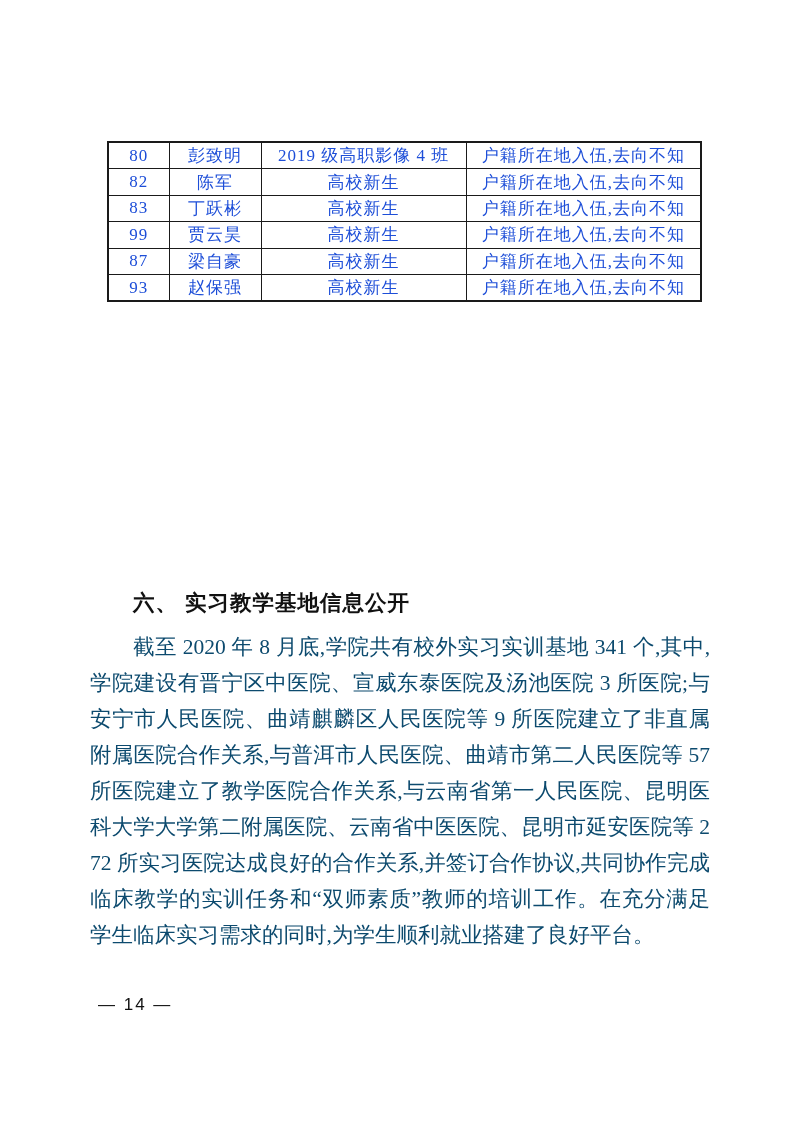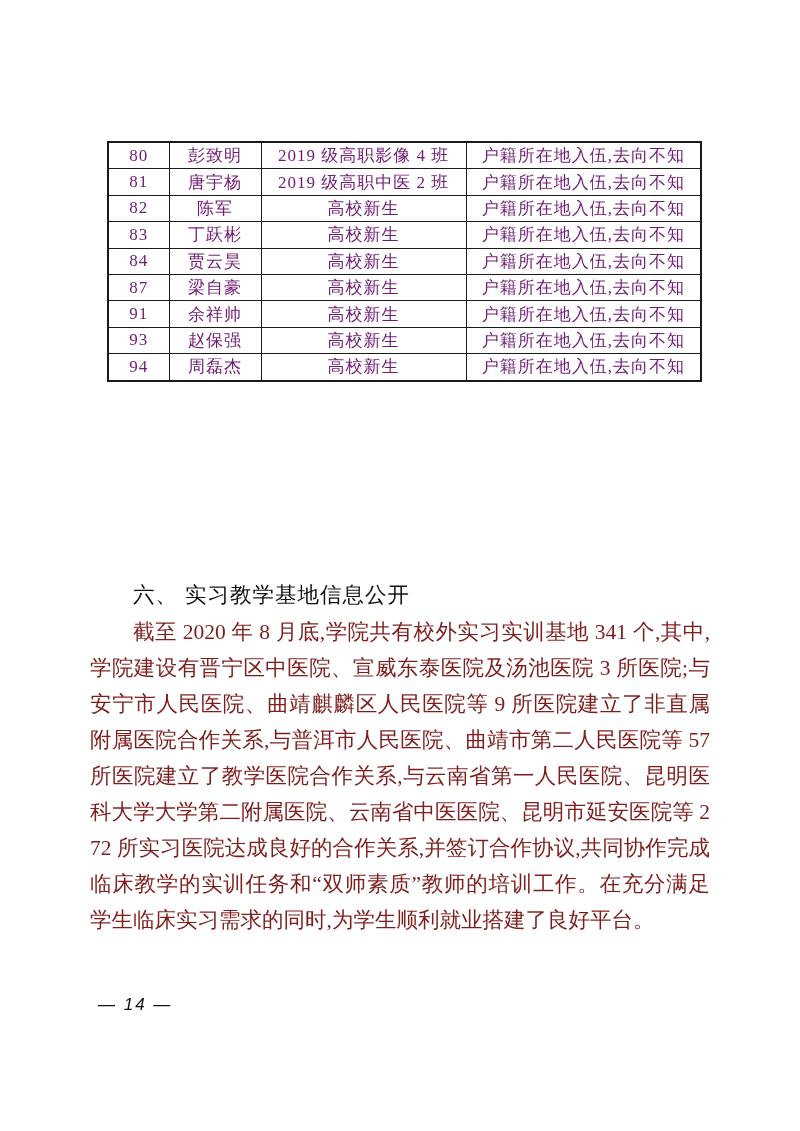--- a/index.html
+++ b/index.html
@@ -21,21 +21,21 @@
   .table-wrap {
     position: absolute;
     top: 141px;
     left: 107px;
   }
   table.roster {
     border-collapse: collapse;
     table-layout: fixed;
     width: 593px;
     font-size: 17px;
-    color: #701a75;
+    color: #1d4ed8;
   }
   table.roster td {
     border: 1px solid #1a1a1a;
     height: 25.4px;
     padding: 0 2px;
     text-align: center;
     vertical-align: middle;
     letter-spacing: 1px;
     overflow: hidden;
     white-space: nowrap;
@@ -46,47 +46,47 @@
 
   
   .section {
     position: absolute;
     top: 582px;
     left: 90px;
     width: 620px;
   }
   .section-heading {
     font-family: "Liberation Sans", "DejaVu Sans", sans-serif;
-    font-weight: 400;
+    font-weight: 700;
     font-size: 21.5px;
     letter-spacing: 1px;
     text-indent: 2em;
     color: #111111;
     line-height: 26px;
+    margin-top: 8px;
   }
   .section-paragraph {
-    margin-top: 6px;
+    margin-top: 13px;
     font-size: 21.5px;
     line-height: 36px;
     text-align: justify;
     text-indent: 2em;
-    color: #7f1d1d;
+    color: #0c4a6e;
     word-break: break-all;
   }
 
   
   .page-footer {
     position: absolute;
     top: 995px;
     left: 98px;
     font-family: "Liberation Sans", "DejaVu Sans", sans-serif;
     font-size: 17px;
     letter-spacing: 2px;
     color: #111111;
-    font-style: italic;
   }
 </style>
 </head>
 <body>
 
 <div class="page">
 
   <div class="table-wrap">
     <table class="roster">
       <colgroup>
@@ -96,81 +96,63 @@
         <col style="width:235px">
       </colgroup>
       <tbody>
     <tr>
       <td>80</td>
       <td>彭致明</td>
       <td>2019 级高职影像 4 班</td>
       <td>户籍所在地入伍,去向不知</td>
     </tr>
 
-    <tr>
-      <td>81</td>
-      <td>唐宇杨</td>
-      <td>2019 级高职中医 2 班</td>
-      <td>户籍所在地入伍,去向不知</td>
-    </tr>
 
     <tr>
       <td>82</td>
       <td>陈军</td>
       <td>高校新生</td>
       <td>户籍所在地入伍,去向不知</td>
     </tr>
 
     <tr>
       <td>83</td>
       <td>丁跃彬</td>
       <td>高校新生</td>
       <td>户籍所在地入伍,去向不知</td>
     </tr>
 
     <tr>
-      <td>84</td>
+      <td>99</td>
       <td>贾云昊</td>
       <td>高校新生</td>
       <td>户籍所在地入伍,去向不知</td>
     </tr>
 
 
 
     <tr>
       <td>87</td>
       <td>梁自豪</td>
       <td>高校新生</td>
       <td>户籍所在地入伍,去向不知</td>
     </tr>
 
 
 
 
-    <tr>
-      <td>91</td>
-      <td>余祥帅</td>
-      <td>高校新生</td>
-      <td>户籍所在地入伍,去向不知</td>
-    </tr>
 
 
     <tr>
       <td>93</td>
       <td>赵保强</td>
       <td>高校新生</td>
       <td>户籍所在地入伍,去向不知</td>
     </tr>
 
-    <tr>
-      <td>94</td>
-      <td>周磊杰</td>
-      <td>高校新生</td>
-      <td>户籍所在地入伍,去向不知</td>
-    </tr>
 
   </tbody>
     </table>
   </div>
 
   <div class="section">
     <div class="section-heading">六、 实习教学基地信息公开</div>
     <div class="section-paragraph">截至 2020 年 8 月底,学院共有校外实习实训基地 341 个,其中,学院建设有晋宁区中医院、宣威东泰医院及汤池医院 3 所医院;与安宁市人民医院、曲靖麒麟区人民医院等 9 所医院建立了非直属附属医院合作关系,与普洱市人民医院、曲靖市第二人民医院等 57 所医院建立了教学医院合作关系,与云南省第一人民医院、昆明医科大学大学第二附属医院、云南省中医医院、昆明市延安医院等 272 所实习医院达成良好的合作关系,并签订合作协议,共同协作完成临床教学的实训任务和“双师素质”教师的培训工作。在充分满足学生临床实习需求的同时,为学生顺利就业搭建了良好平台。</div>
   </div>
 

